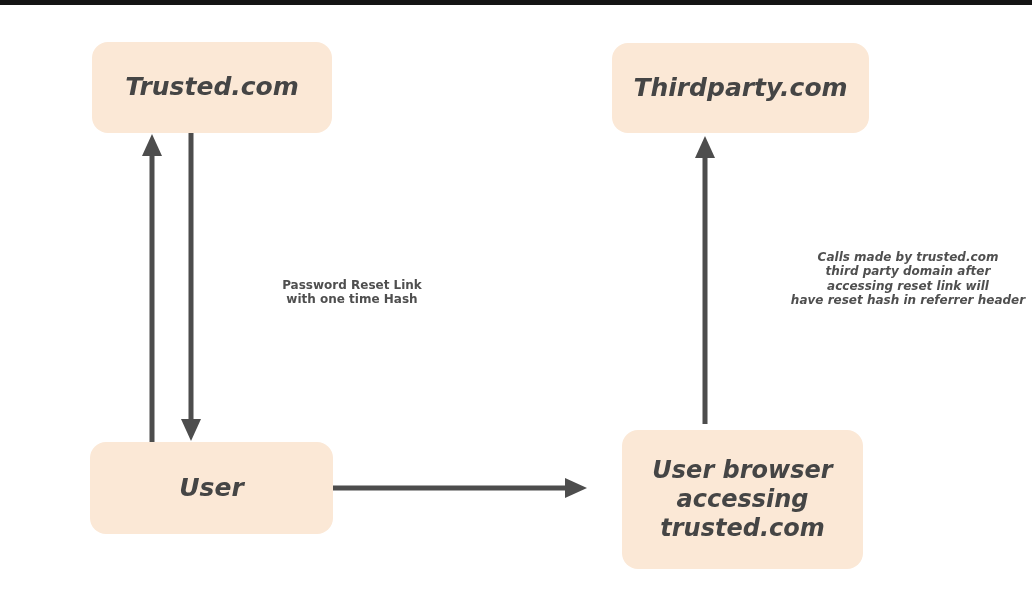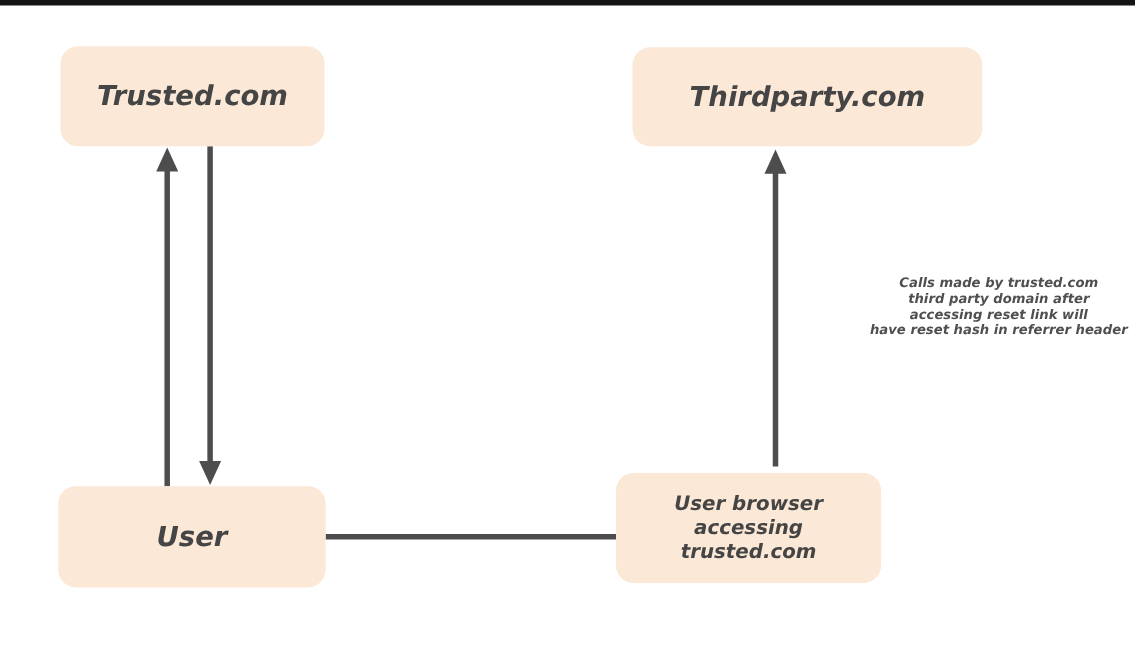--- a/index.html
+++ b/index.html
@@ -44,25 +44,26 @@
     display: flex;
     align-items: center;
     justify-content: center;
     text-align: center;
     font-weight: bold;
     font-style: italic;
     font-size: 25px;
     line-height: 1.15;
     color: #454545;
     white-space: pre-line;
+    margin-left: 37px;
   }
   .node-trusted    { left: 55px;  top: 42px;  width: 240px; height: 91px; }
-  .node-thirdparty { left: 575px; top: 43px;  width: 318px; height: 90px; }
+  .node-thirdparty { left: 575px; top: 43px;  width: 257px; height: 90px; }
   .node-user       { left: 53px;  top: 442px; width: 243px; height: 92px; text-align: right; }
-  .node-browser    { left: 560px; top: 430px; width: 241px; height: 100px; font-size: 18px; line-height: 1.2; }
+  .node-browser    { left: 585px; top: 430px; width: 241px; height: 139px; font-size: 24px; line-height: 1.2; }
   .edge-label {
     position: absolute;
     font-weight: bold;
     font-size: 12px;
     line-height: 1.2;
     color: #4f4f4f;
     text-align: center;
     white-space: pre-line;
     padding-left: 47px;
   }
@@ -100,19 +101,21 @@
 
   <div class="node node-thirdparty">Thirdparty.com</div>
 
   <div class="node node-user">User</div>
 
   <div class="node node-browser">User browser
 accessing
 trusted.com</div>
 
 
+  <div class="edge-label label-reset">Password Reset Link
+with one time Hash</div>
 
   <div class="edge-label label-note">Calls made by trusted.com
 third party domain after
 accessing reset link will
 have reset hash in referrer header</div>
 
 </div>
 
 </body></html>

